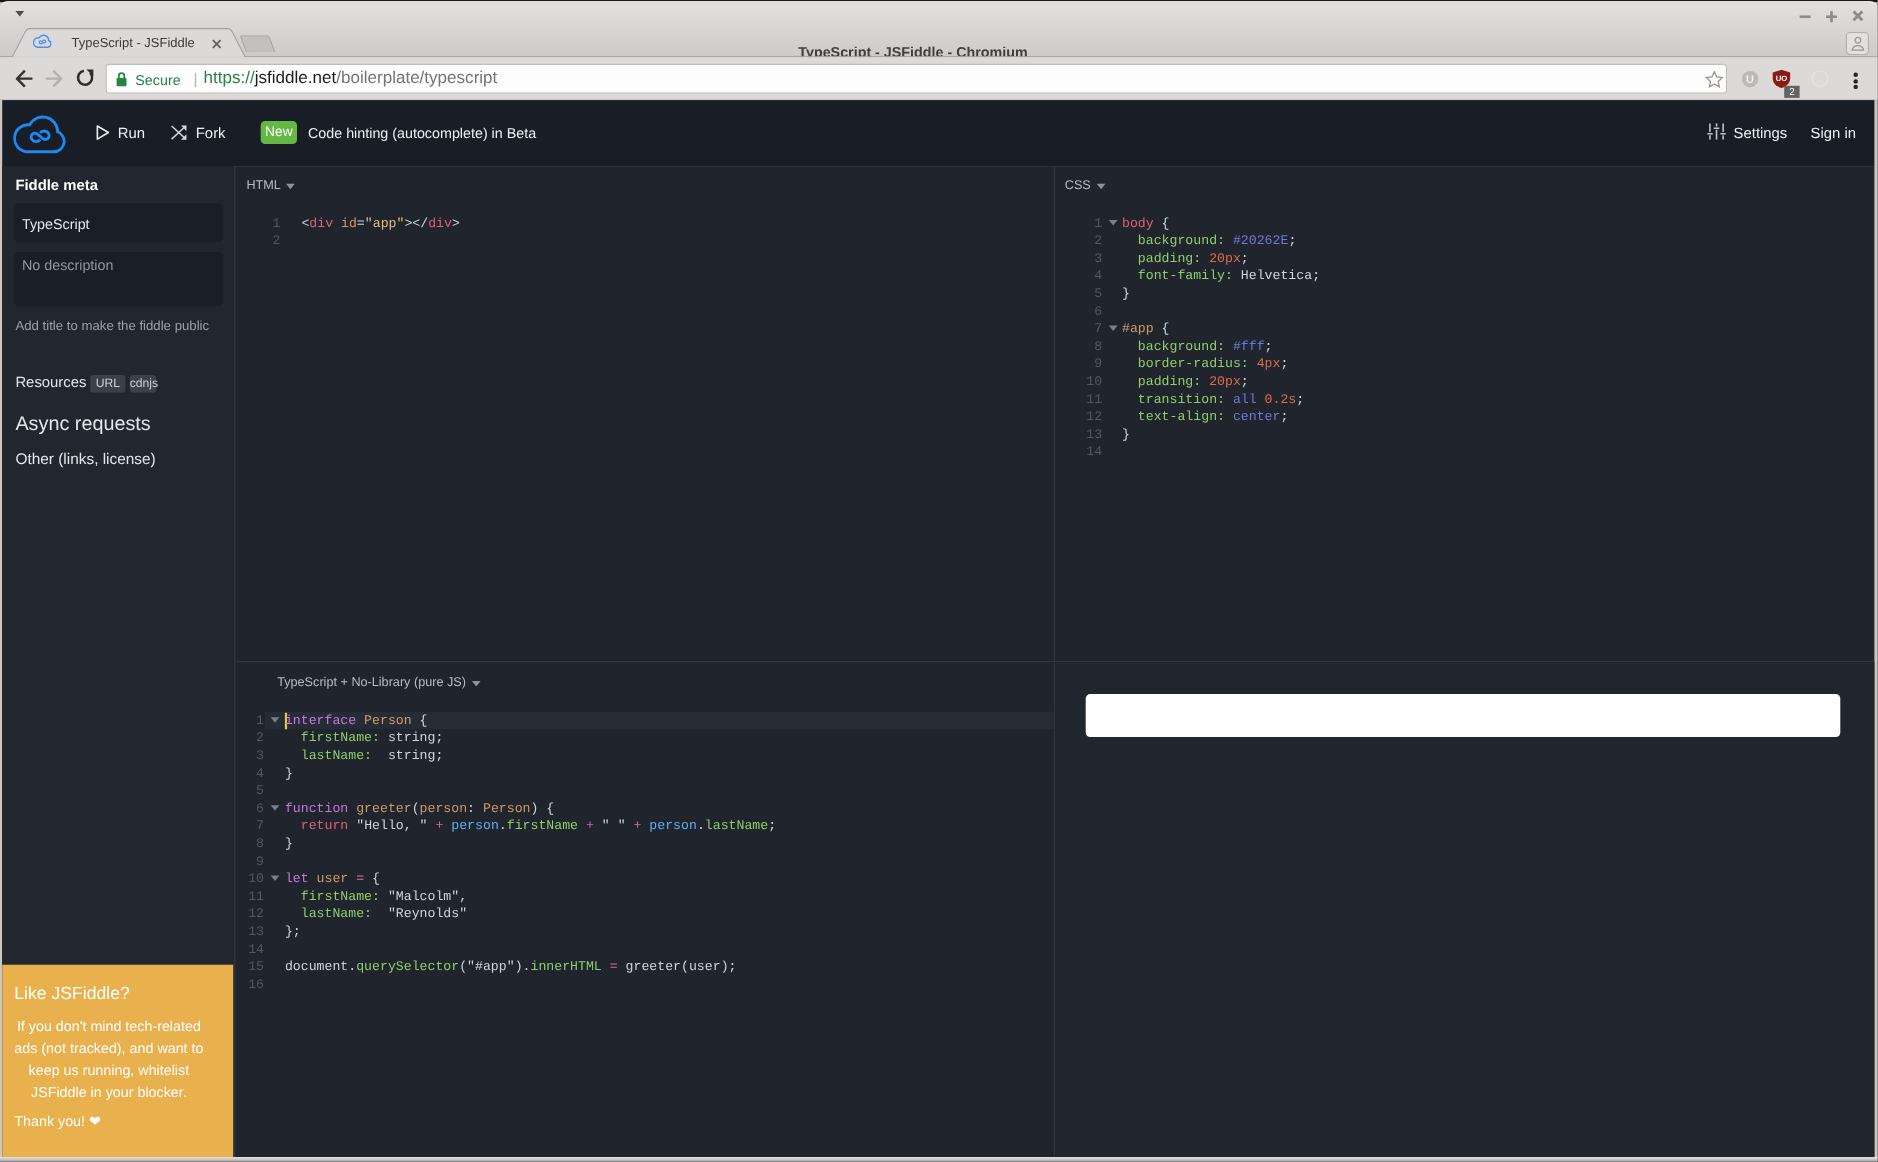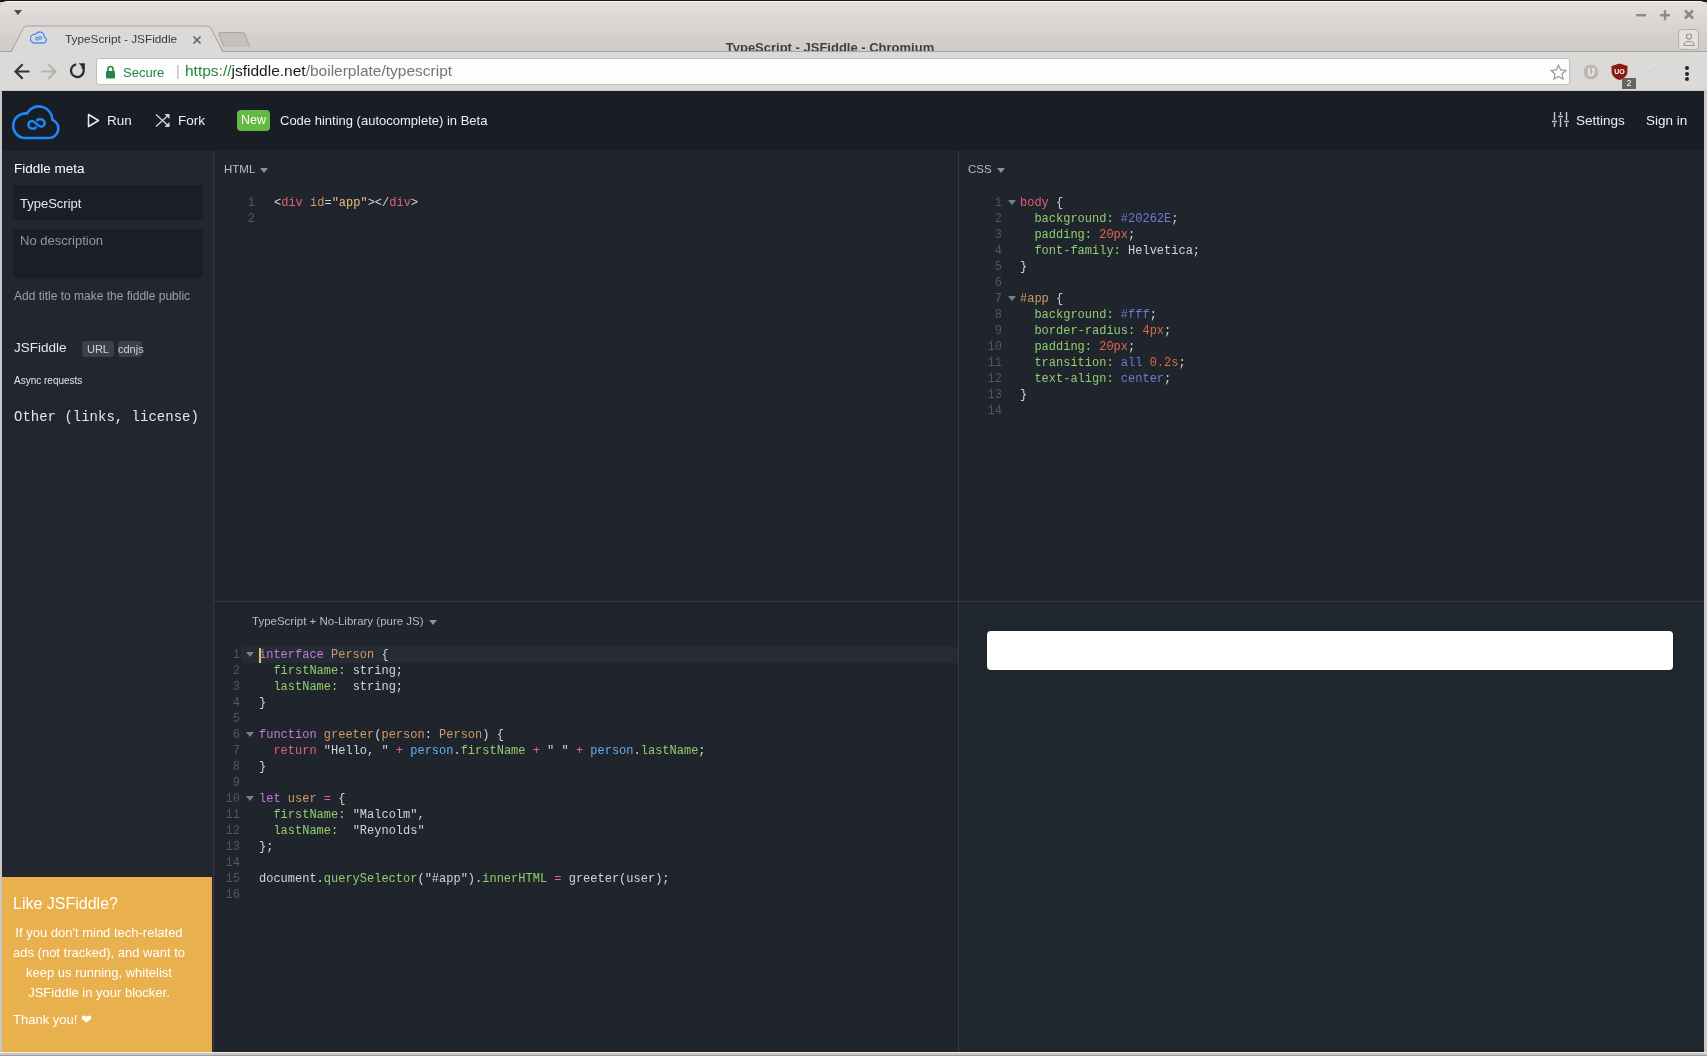--- a/index.html
+++ b/index.html
@@ -154,32 +154,32 @@
 
 <div class="abs" style="left:2px;top:151px;width:211px;height:901px;background:#21262f;"></div>
 
 <div class="abs" style="left:213px;top:151px;width:1px;height:901px;background:#343a44;"></div>
 <div class="abs" style="left:958px;top:151px;width:1px;height:901px;background:#343a44;"></div>
 <div class="abs" style="left:214px;top:601px;width:1490px;height:1px;background:#343a44;"></div>
 
 <div class="abs" style="left:959px;top:602px;width:745px;height:450px;background:#20262e;"></div>
 <div class="abs" style="left:987px;top:631px;width:686px;height:39px;background:#fff;border-radius:4px;"></div>
 
-<div class="abs" style="left:14px;top:161px;font-size:13.5px;font-weight:normal;color:#fff;">Fiddle meta</div>
+<div class="abs" style="left:14px;top:161px;font-size:13.5px;font-weight:bold;color:#fff;">Fiddle meta</div>
 <div class="abs" style="left:13px;top:185px;width:190px;height:35px;background:#1a1f27;border-radius:4px;"></div>
 <div class="abs" style="left:20px;top:196px;font-size:13px;color:#e4e8ec;">TypeScript</div>
 <div class="abs" style="left:13px;top:229px;width:190px;height:49px;background:#1a1f27;border-radius:4px;"></div>
 <div class="abs" style="left:20px;top:233px;font-size:13px;color:#8f96a0;">No description</div>
 <div class="abs" style="left:14px;top:289px;font-size:12px;color:#9aa1ab;">Add title to make the fiddle public</div>
 
-<div class="abs" style="left:14px;top:340px;font-size:13.5px;color:#e3e7eb;">JSFiddle</div>
+<div class="abs" style="left:14px;top:340px;font-size:13.5px;color:#e3e7eb;">Resources</div>
 <div class="abs" style="left:82px;top:341px;width:32px;height:16px;background:#3a414c;border-radius:3px;color:#ccd2d9;font-size:11px;text-align:center;line-height:16px;">URL</div>
 <div class="abs" style="left:118px;top:341px;width:24px;height:16px;background:#3a414c;border-radius:3px;color:#ccd2d9;font-size:11px;text-align:center;line-height:16px;">cdnjs</div>
-<div class="abs" style="left:14px;top:375px;font-size:10px;color:#e3e7eb;text-align:center;">Async requests</div>
-<div class="abs" style="left:14px;top:409px;font-size:14px;color:#e3e7eb;font-family:Liberation Mono, monospace;">Other (links, license)</div>
+<div class="abs" style="left:14px;top:375px;font-size:18px;color:#e3e7eb;text-align:center;">Async requests</div>
+<div class="abs" style="left:14px;top:409px;font-size:14px;color:#e3e7eb;">Other (links, license)</div>
 
 <div class="abs" style="left:2px;top:877px;width:210px;height:175px;background:#e9b04e;"></div>
 <div class="abs" style="left:13px;top:895px;font-size:16px;color:#fff;">Like JSFiddle?</div>
 <div class="abs" style="left:13px;top:923px;font-size:13px;color:#fff;line-height:20px;text-align:center;">If you don't mind tech-related<br>ads (not tracked), and want to<br>keep us running, whitelist<br>JSFiddle in your blocker.</div>
 <div class="abs" style="left:13px;top:1012px;font-size:13px;color:#fff;">Thank you! ❤</div>
 
 <div class="abs lbl" style="left:224px;top:163px;">HTML <span class="tri" style="margin-left:2px;"></span></div>
 <pre class="abs gut" style="left:214px;top:195px;width:41px;">1
 2</pre>
 <pre class="abs" style="left:274px;top:195px;"><span class="w">&lt;</span><span class="red">div</span> <span class="org">id</span><span class="w">=</span><span class="yel">"app"</span><span class="w">&gt;&lt;/</span><span class="red">div</span><span class="w">&gt;</span></pre>

